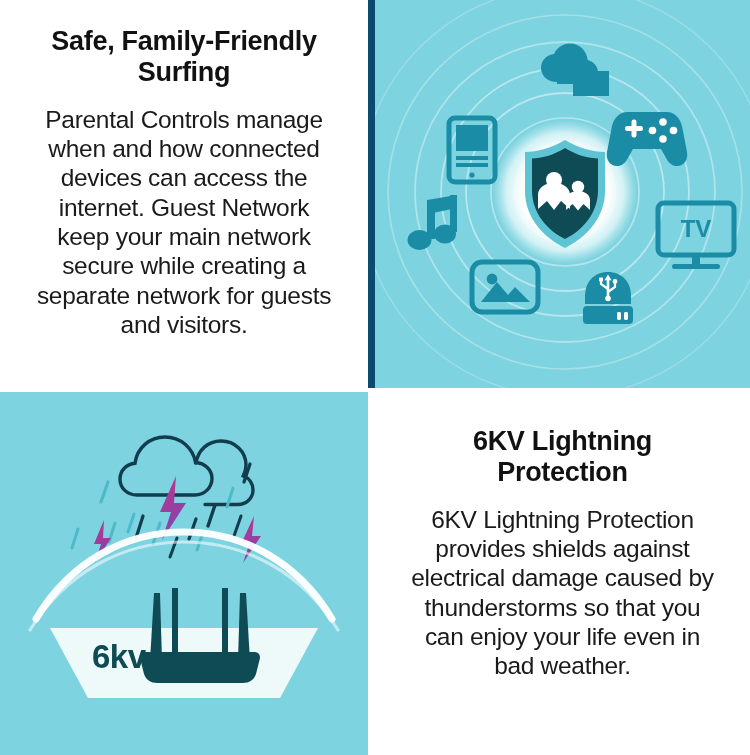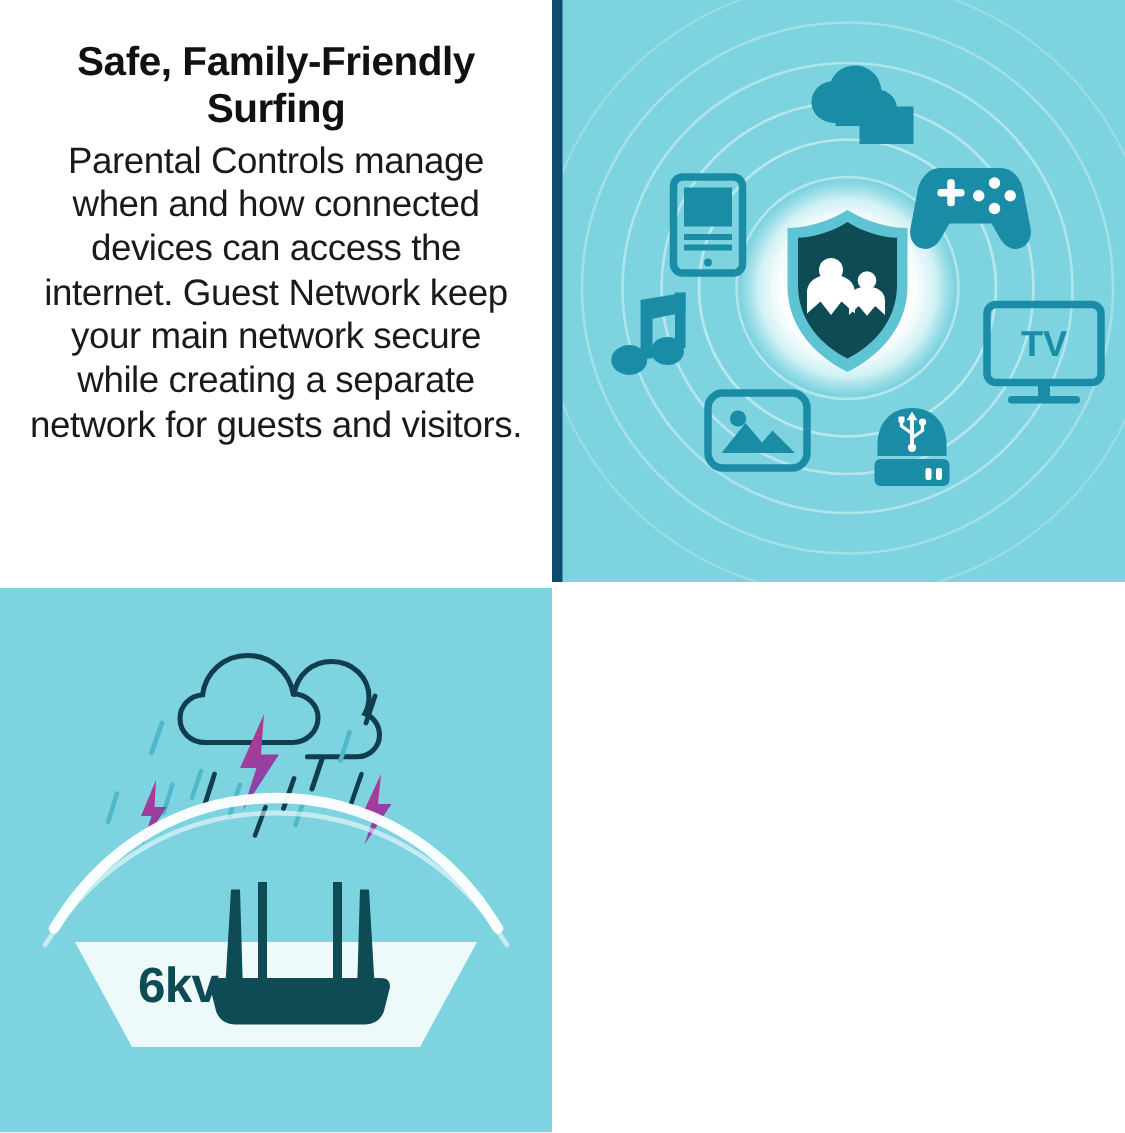--- a/index.html
+++ b/index.html
@@ -62,21 +62,21 @@
     margin: 0 0 1px 0;
     max-width: 330px;
   }
   .body-copy {
     font-size: 24.5px;
     font-weight: 400;
     line-height: 1.2;
     color: #1a1a1a;
     text-align: center;
     letter-spacing: -0.3px;
-    margin: 4px;
+    margin: 16px;
     max-width: 338px;
   }
   .p-br .heading { max-width: 310px; }
   .p-br .body-copy { max-width: 352px; }
 
   .art-svg {
     position: absolute;
     top: 0;
     left: 0;
     width: 100%;
@@ -241,14 +241,18 @@
         <path d="M238,269 L240,201 L246,201 L250,269 Z"></path>
         <path d="M146,260 L254,260 C258,260 260,262 260,266 L256,282
                  C254,288 249,291 243,291 L157,291 C151,291 146,288 144,282 L140,266
                  C140,262 142,260 146,260 Z"></path>
       </g>
 
       <text x="92" y="276" font-family="'Liberation Sans', sans-serif" font-size="33" font-weight="700" fill="#0f4b55" letter-spacing="-0.5">6kv</text>
     </svg>
   </section>
 
+  <section class="panel panel-text p-br">
+    <h2 class="heading">6KV Lightning Protection</h2>
+    <p class="body-copy">6KV Lightning Protection provides shields against electrical damage caused by thunderstorms so that you can enjoy your life even in bad weather.</p>
+  </section>
 
 </div>
 
 </body></html>

